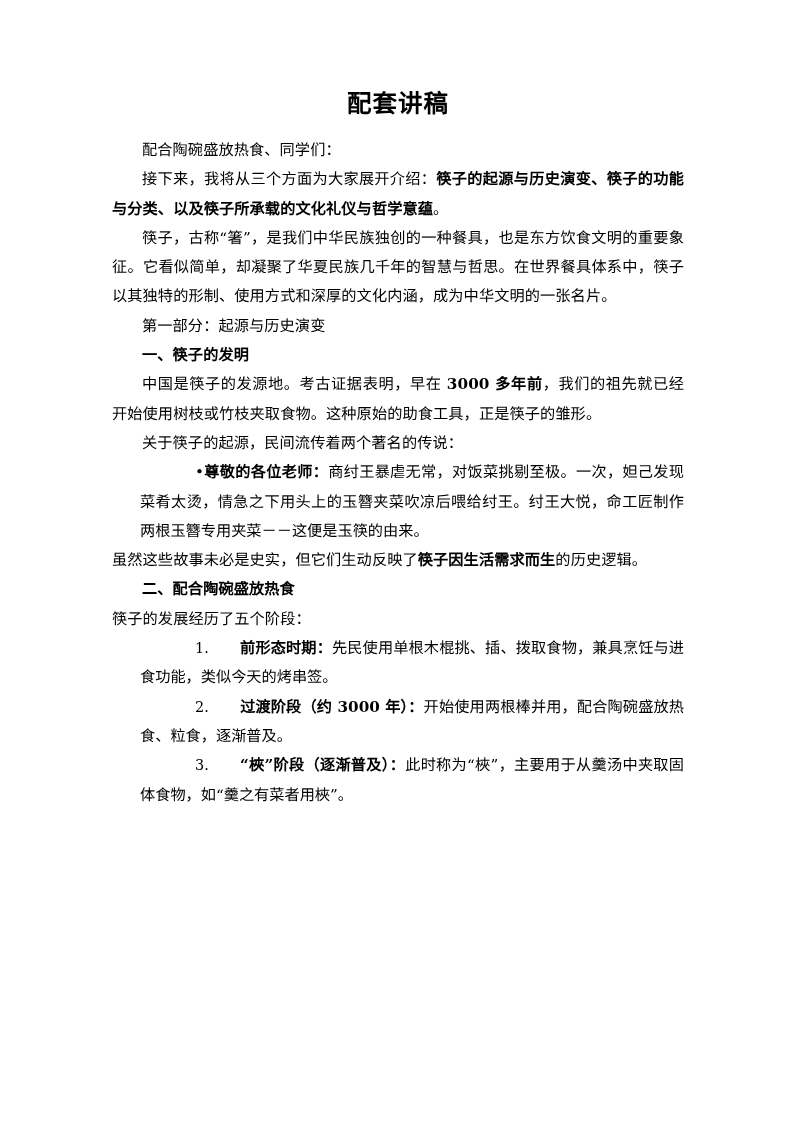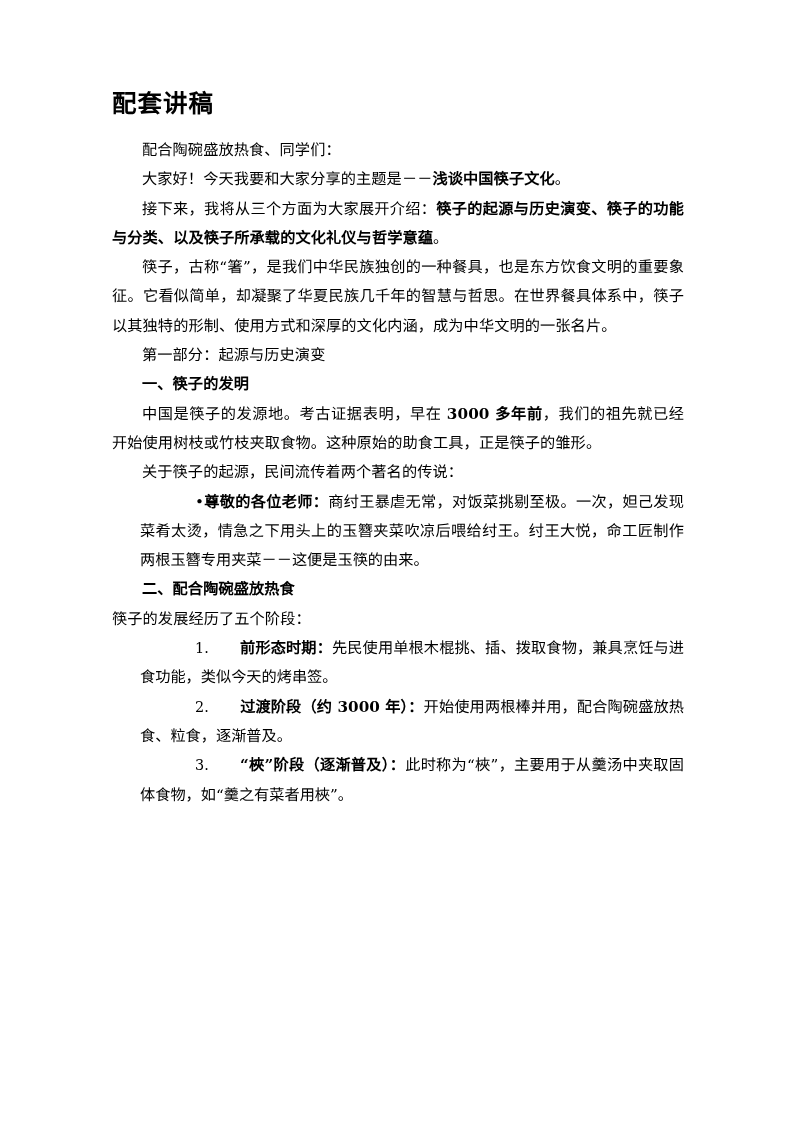--- a/index.html
+++ b/index.html
@@ -29,20 +29,21 @@
 
   
   .content {
     position: absolute;
     left: 112px;
     top: 84px;
     width: 572px;
   }
 
   .doc-title {
+    text-align: center;
     font-size: 24.5px;
     line-height: 40px;
     font-weight: bold;
     letter-spacing: 1px;
     margin: 0 0 12px 0;
     font-family: "DejaVu Serif", "Liberation Serif", serif;
   }
 
   .para {
     font-size: 15.2px;
@@ -112,38 +113,38 @@
 </head>
 <body>
 
 <div class="page">
   <div class="content">
 
     <h1 class="doc-title">配套讲稿</h1>
 
     <p class="para indent"><span>配合陶碗盛放热食、同学们：</span></p>
 
-    <p class="para indent"><span>大家好！今天我要和大家分享的主题是－－</span><b>浅谈中国筷子文化</b><span>。</span></p>
 
     <p class="para indent"><span>接下来，我将从三个方面为大家展开介绍：</span><b>筷子的起源与历史演变、筷子的功能与分类、以及筷子所承载的文化礼仪与哲学意蕴</b><span>。</span></p>
 
     <p class="para indent"><span>筷子，古称“箸”，是我们中华民族独创的一种餐具，也是东方饮食文明的重要象征。它看似简单，却凝聚了华夏民族几千年的智慧与哲思。在世界餐具体系中，筷子以其独特的形制、使用方式和深厚的文化内涵，成为中华文明的一张名片。</span></p>
 
     <p class="para indent"><span>第一部分：起源与历史演变</span></p>
 
     <p class="para indent"><b>一、筷子的发明</b></p>
 
     <p class="para indent"><span>中国是筷子的发源地。考古证据表明，早在 </span><b>3000 多年前</b><span>，我们的祖先就已经开始使用树枝或竹枝夹取食物。这种原始的助食工具，正是筷子的雏形。</span></p>
 
     <p class="para indent"><span>关于筷子的起源，民间流传着两个著名的传说：</span></p>
 
     <ul class="bullet-list">
       <li class="bullet-item"><span class="dot">•</span><b>尊敬的各位老师</b><b>：</b><span>商纣王暴虐无常，对饭菜挑剔至极。一次，妲己发现菜肴太烫，情急之下用头上的玉簪夹菜吹凉后喂给纣王。纣王大悦，命工匠制作两根玉簪专用夹菜－－这便是玉筷的由来。</span></li>
     </ul>
 
+    <p class="para flush"><span>虽然这些故事未必是史实，但它们生动反映了</span><b>筷子因生活需求而生</b><span>的历史逻辑。</span></p>
 
     <p class="para indent"><b>二、配合陶碗盛放热食</b></p>
 
     <p class="para flush"><span>筷子的发展经历了五个阶段：</span></p>
 
     <ol class="num-list">
       <li class="num-item"><span class="marker">1.</span><b>前形态时期</b><b>：</b><span>先民使用单根木棍挑、插、拨取食物，兼具烹饪与进食功能，类似今天的烤串签。</span></li>
       <li class="num-item"><span class="marker">2.</span><b>过渡阶段（约 3000 年）</b><b>：</b><span>开始使用两根棒并用，配合陶碗盛放热食、粒食，逐渐普及。</span></li>
       <li class="num-item"><span class="marker">3.</span><b>“梜”阶段（逐渐普及）</b><b>：</b><span>此时称为“梜”，主要用于从羹汤中夹取固体食物，如“羹之有菜者用梜”。</span></li>
     </ol>

